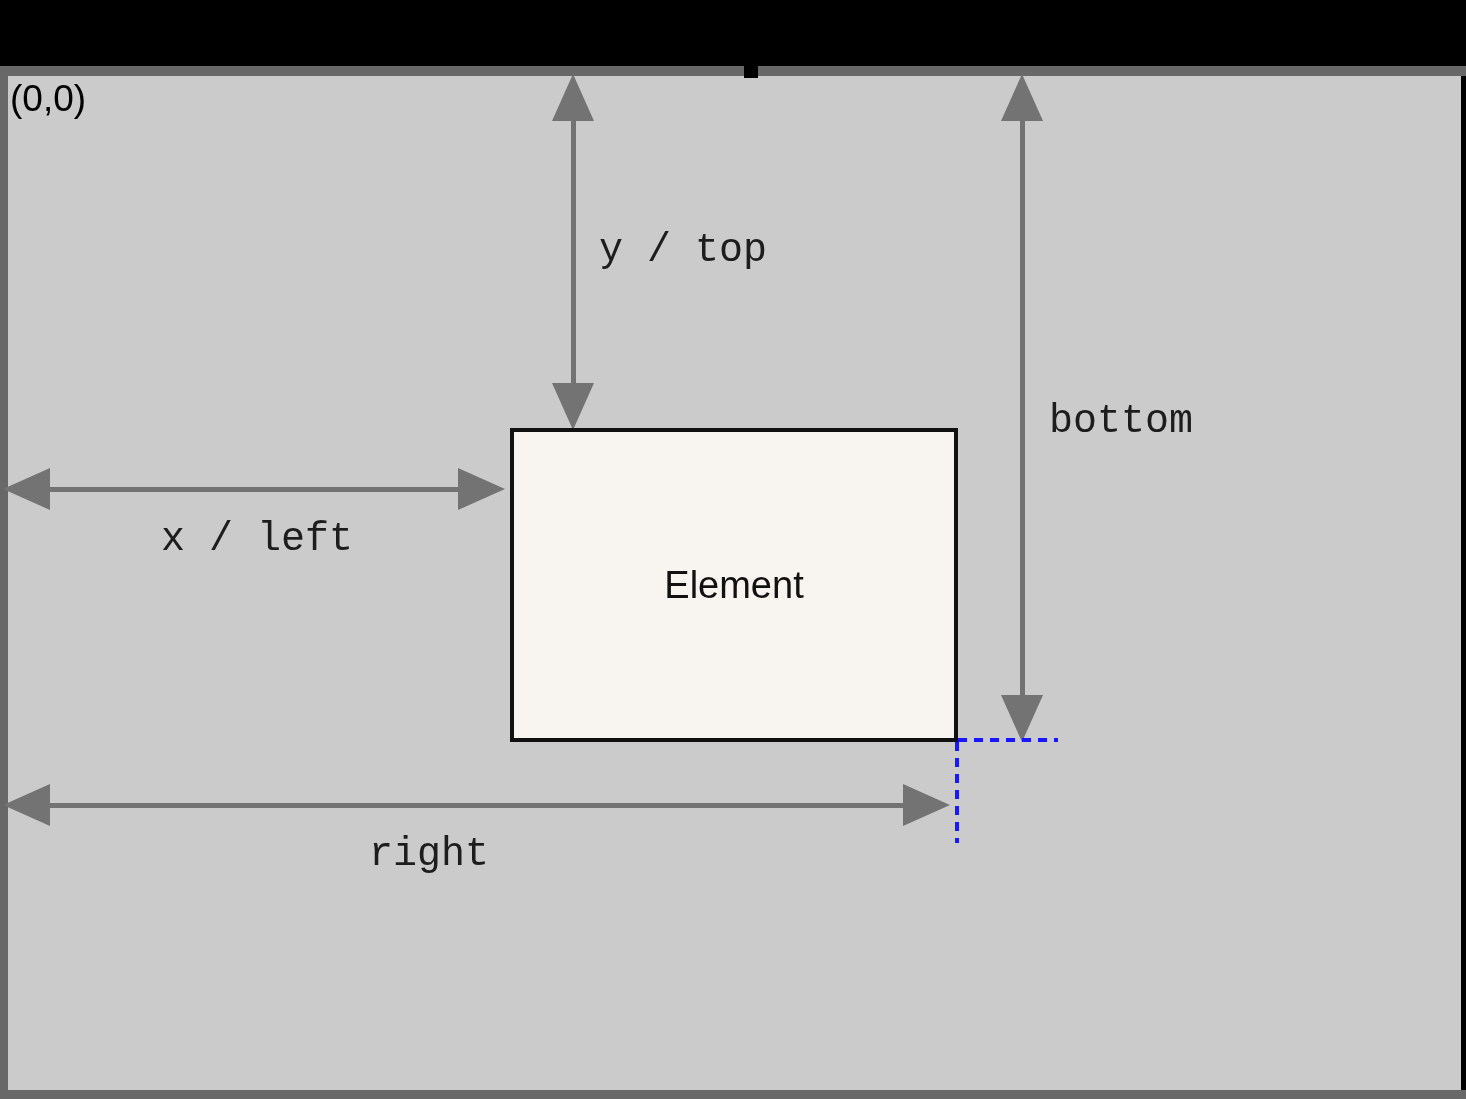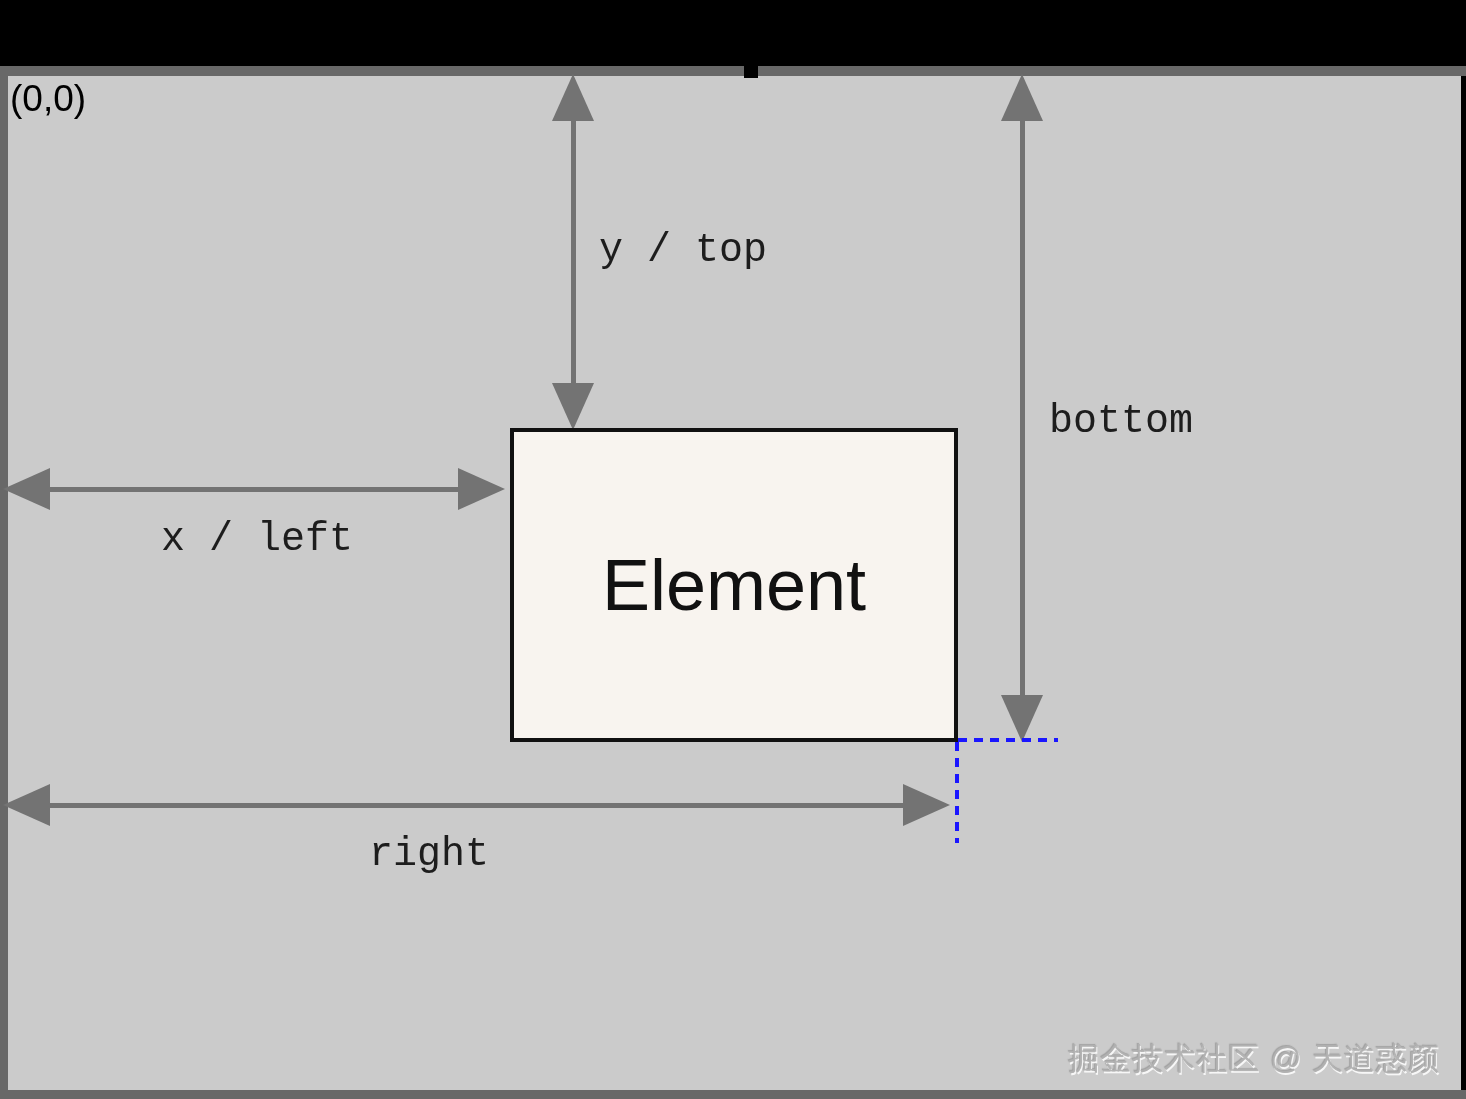--- a/index.html
+++ b/index.html
@@ -53,21 +53,21 @@
     position: absolute;
     left: 510px; top: 428px;
     width: 448px; height: 314px;
     background: #f8f4ef;
     border: 4px solid #111;
     display: flex;
     align-items: center;
     justify-content: center;
   }
   .element-box .element-label {
-    font-size: 72px;
+    font-size: 38px;
     color: #111;
     font-family: "Liberation Sans", sans-serif;
   }
   .measure-label {
     position: absolute;
     transform: translate(-50%, -50%);
     font-family: "Liberation Mono", monospace;
     font-size: 40px;
     color: #1d1d1d;
     white-space: nowrap;
@@ -137,15 +137,14 @@
 
   <div class="element-box">
     <span class="element-label">Element</span>
   </div>
 
   <div class="measure-label label-y-top">y / top</div>
   <div class="measure-label label-x-left">x / left</div>
   <div class="measure-label label-bottom">bottom</div>
   <div class="measure-label label-right">right</div>
 
-  <div class="watermark">掘金技术社区 @ 天道惑颜</div>
 
 </div>
 
 </body></html>

